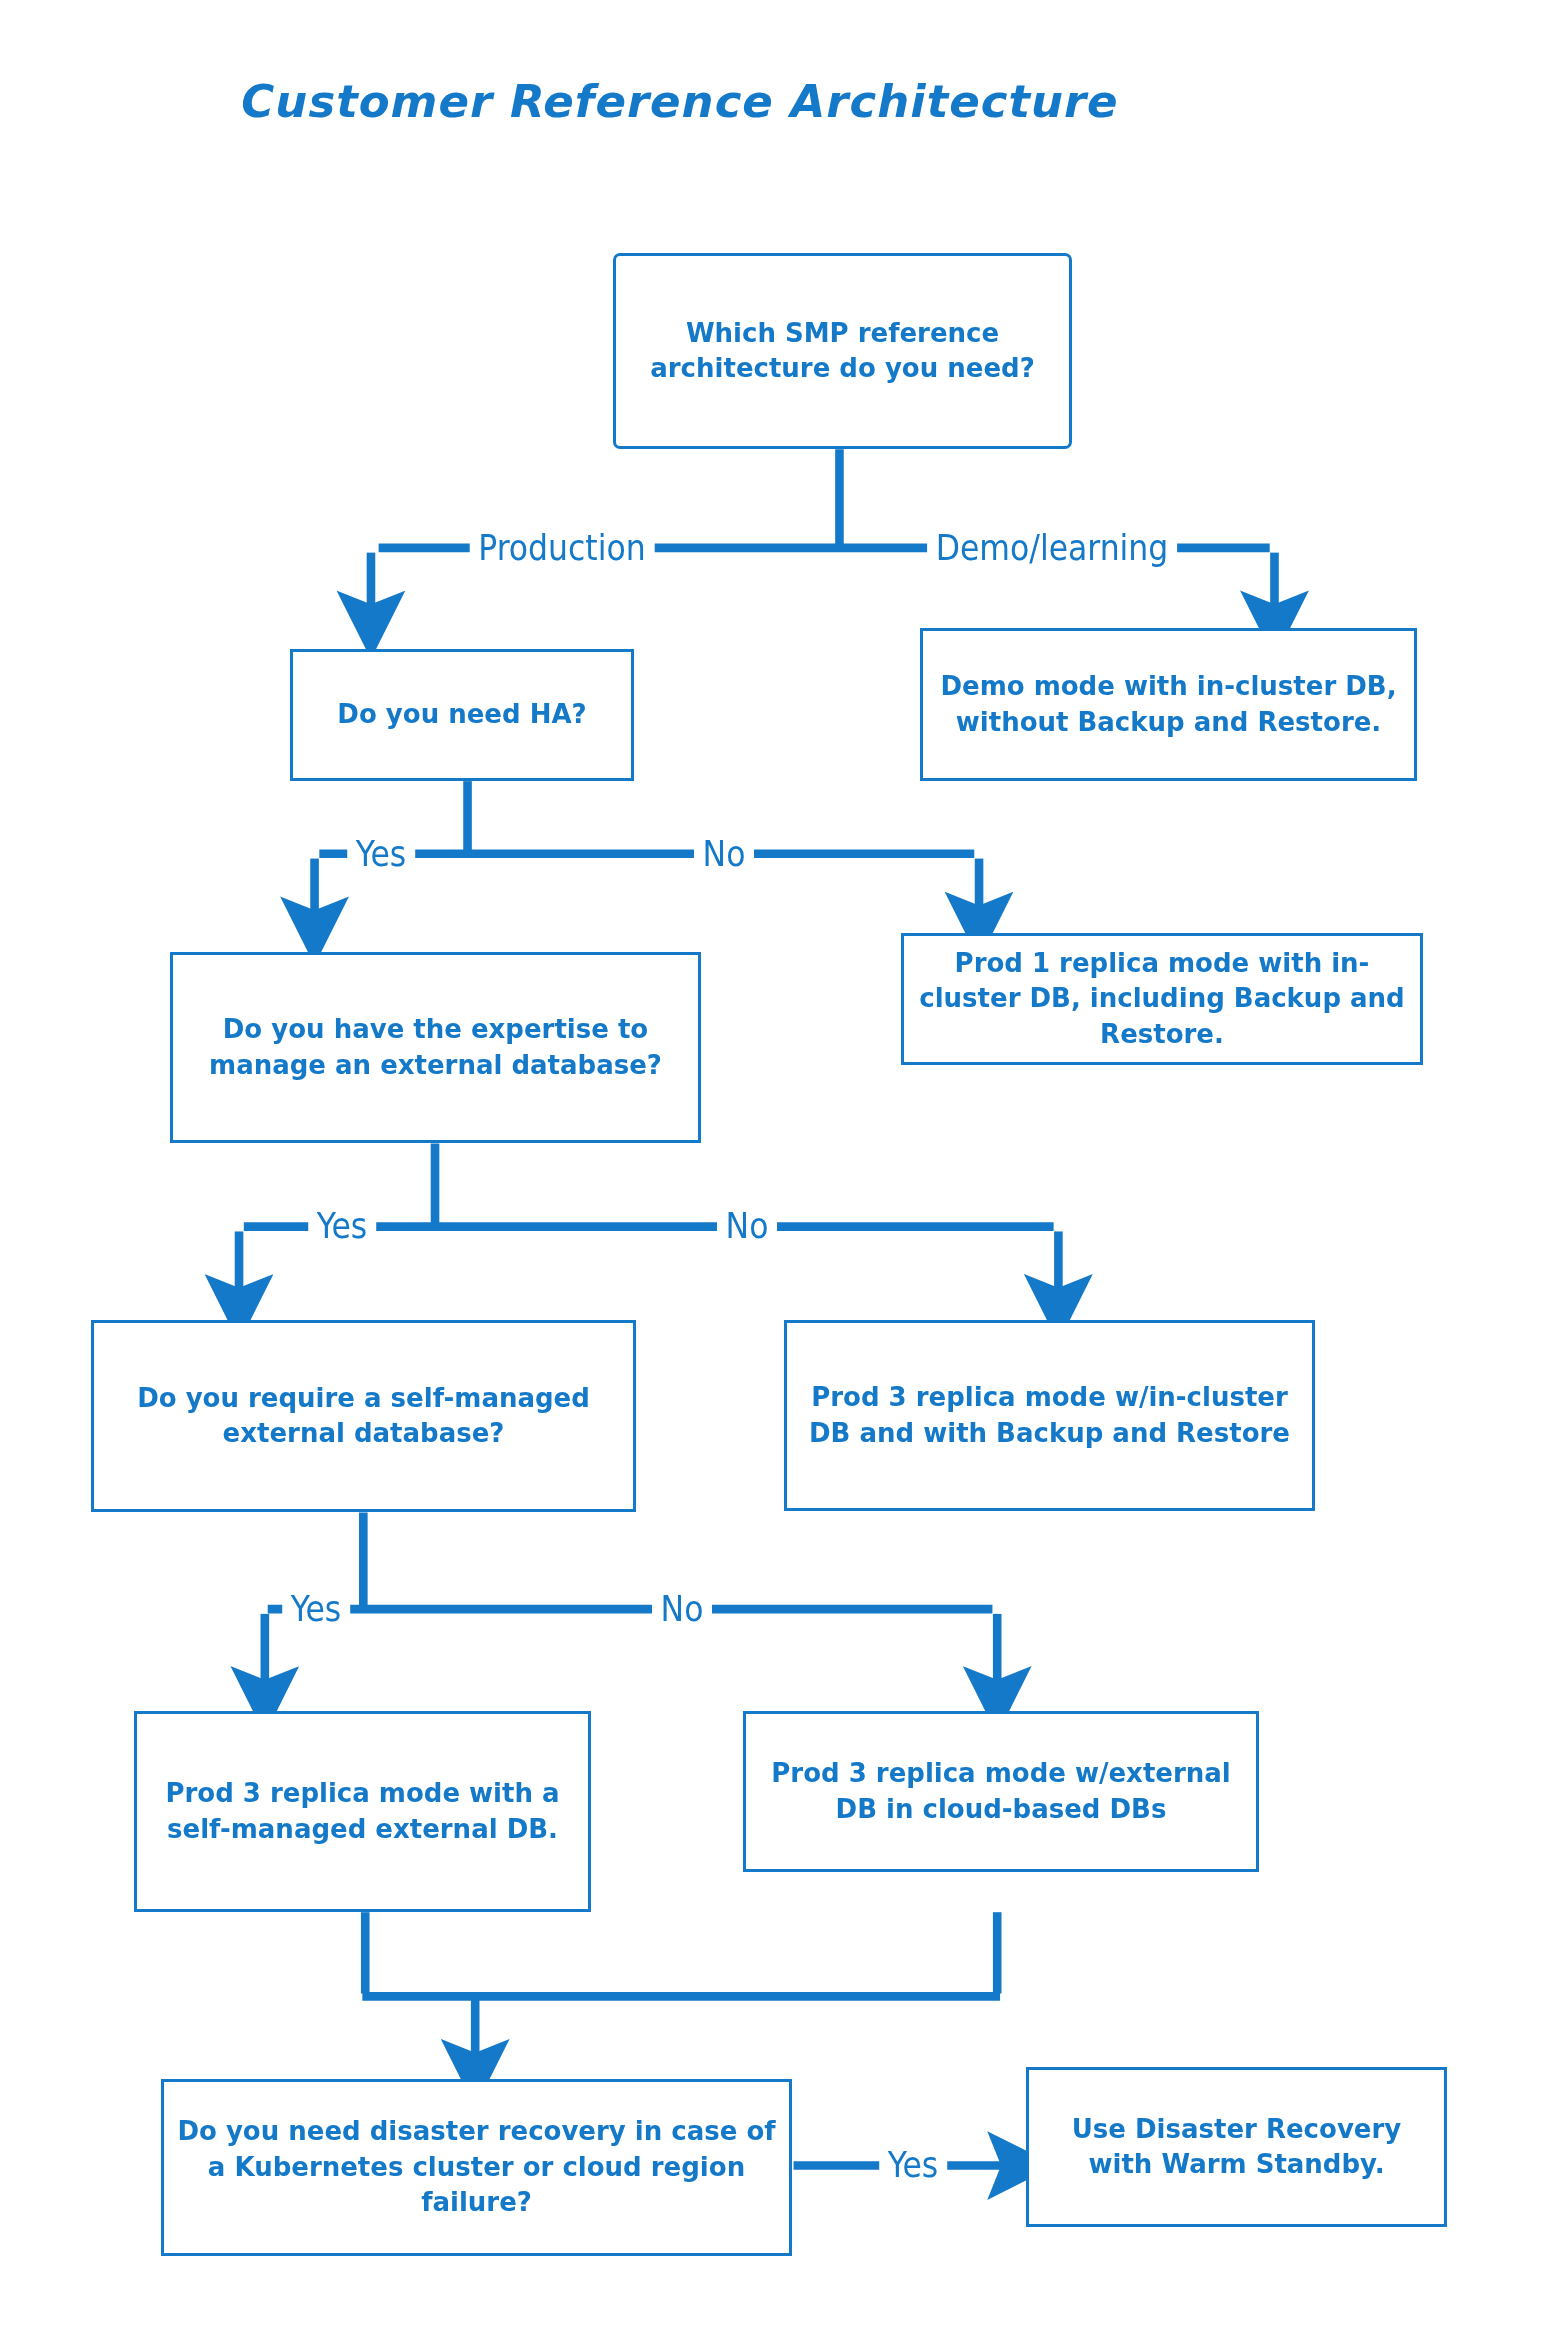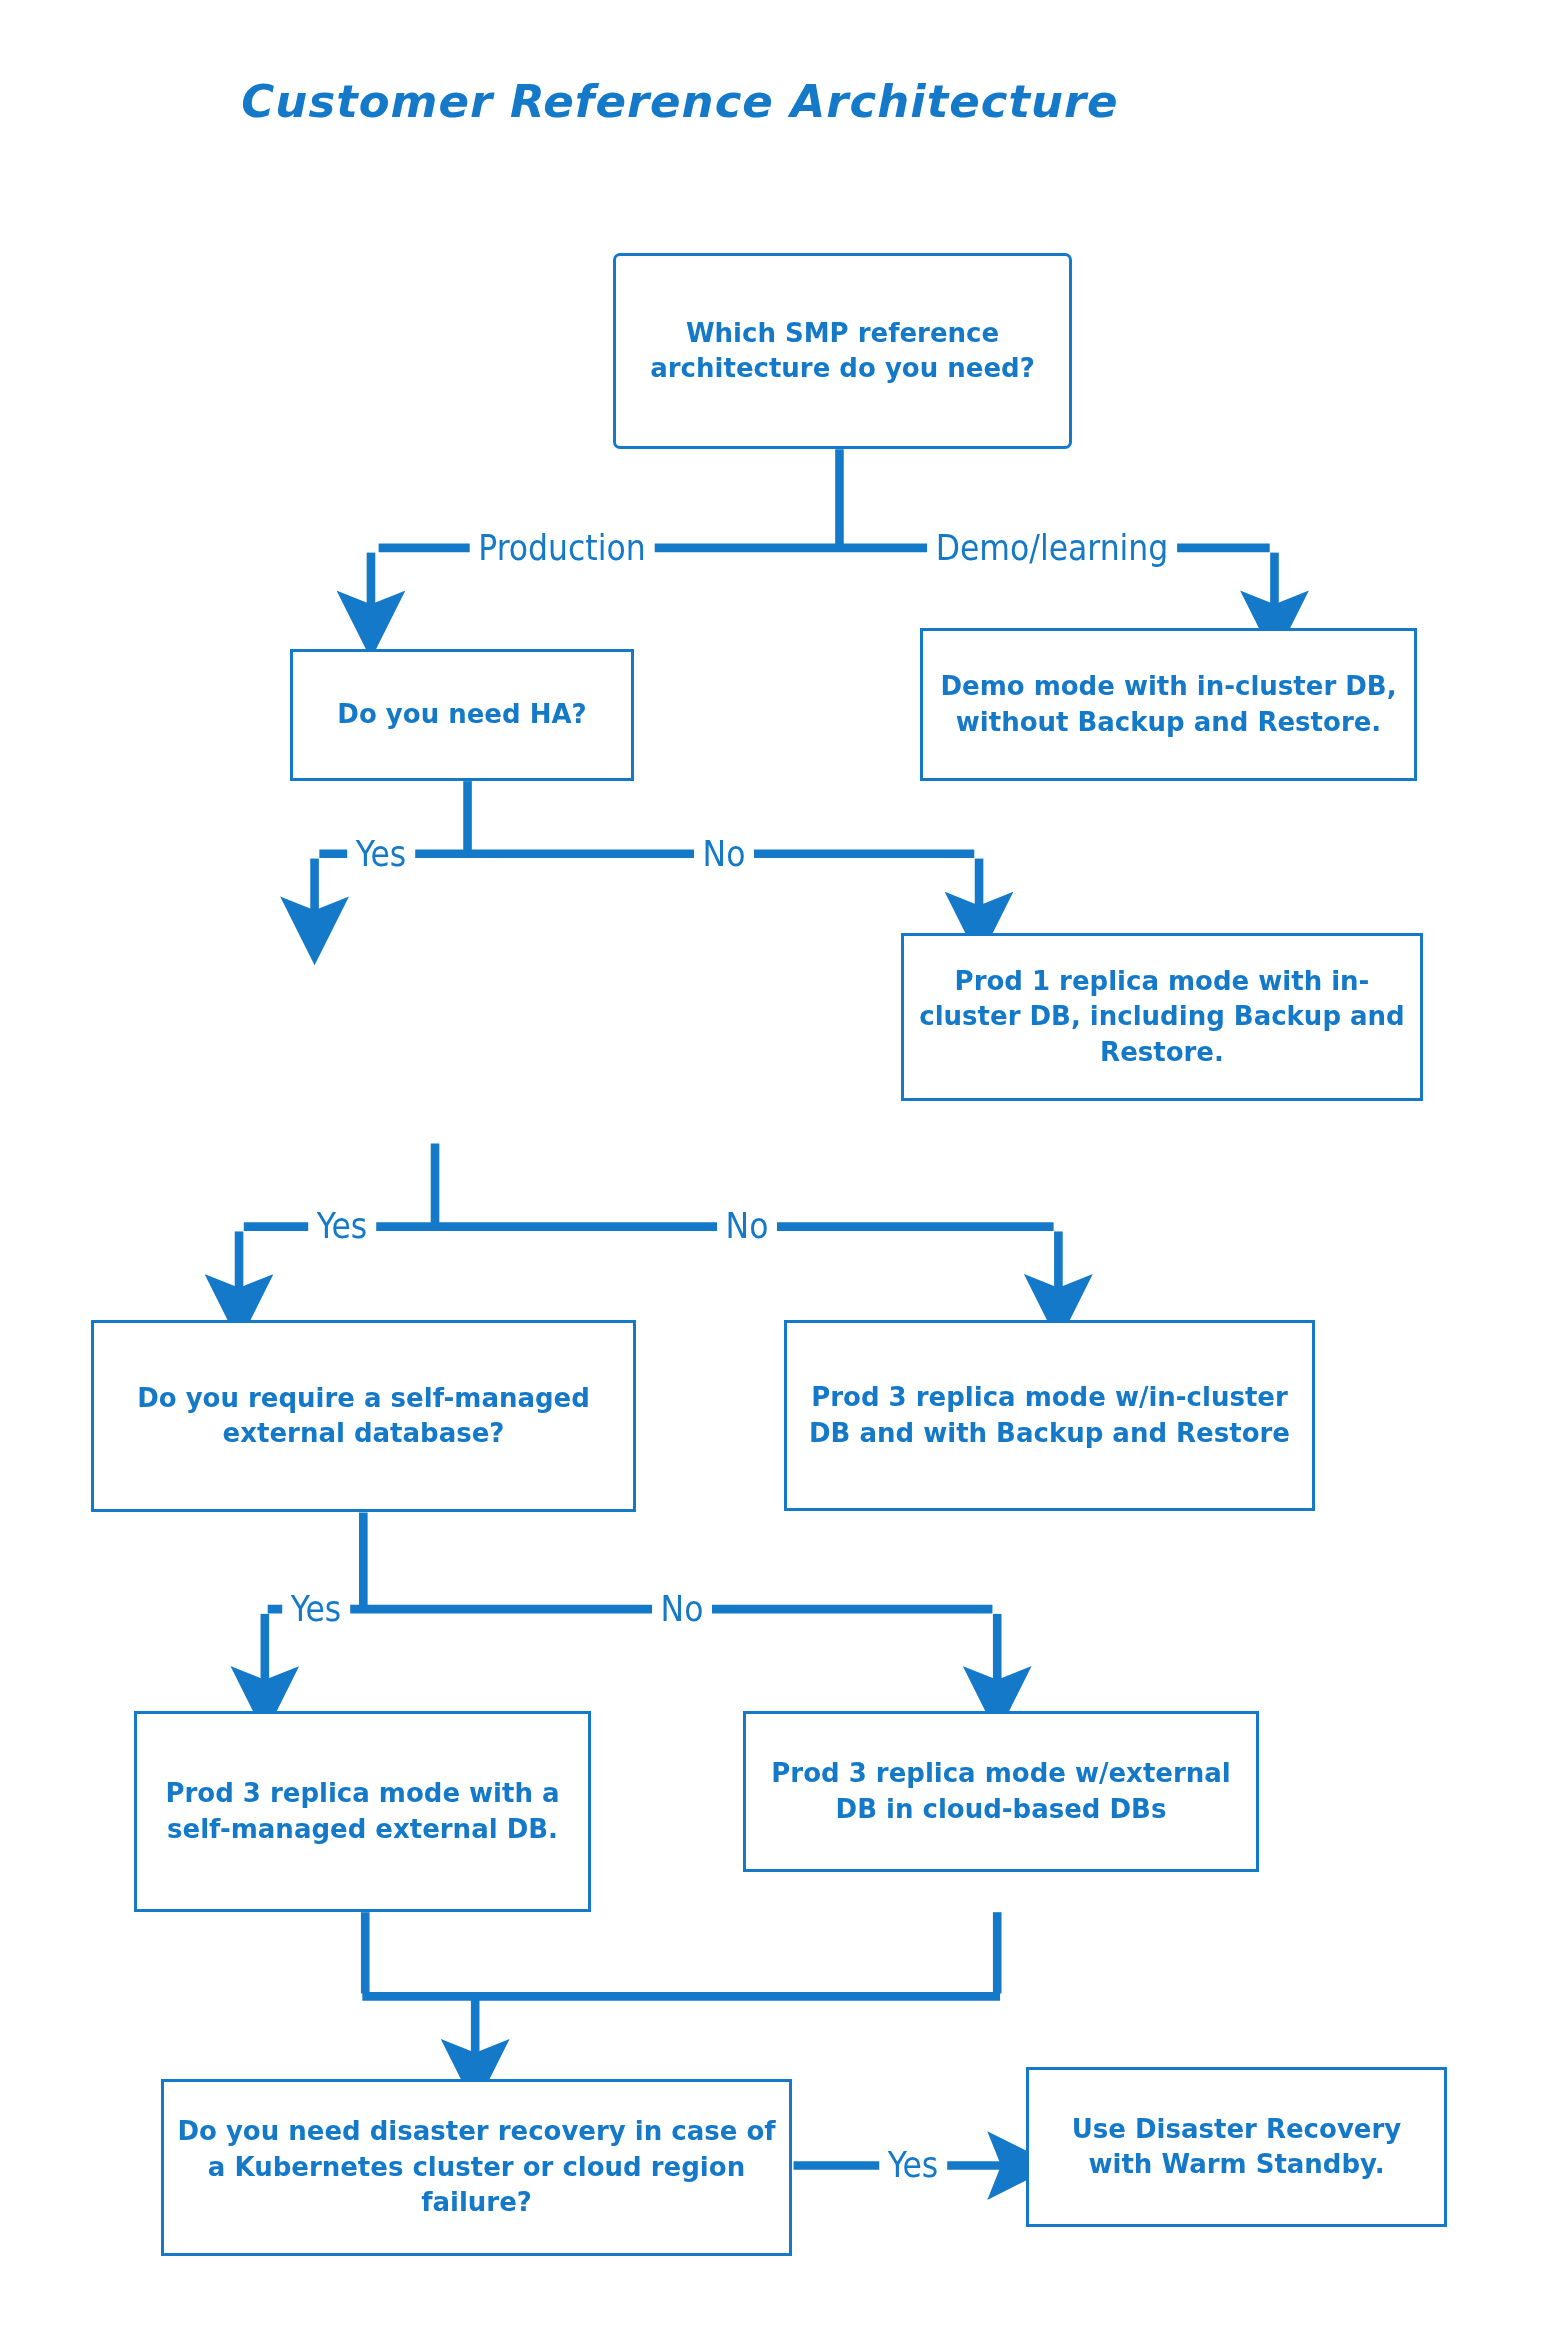--- a/index.html
+++ b/index.html
@@ -131,24 +131,27 @@
   </div>
 
   <div class="node" style="left:920px; top:628px; width:497px; height:153px;">
     <span class="txt">Demo mode with in-cluster DB, without Backup and Restore.</span>
   </div>
 
   <div class="node" style="left:290px; top:649px; width:344px; height:132px;">
     <span class="txt">Do you need HA?</span>
   </div>
 
-  <div class="node" style="left:901px; top:933px; width:522px; height:168px;">
+  <div class="node" style="left:901px; top:933px; width:522px; height:132px;">
     <span class="txt">Prod 1 replica mode with in-cluster DB, including Backup and Restore.</span>
   </div>
 
+  <div class="node" style="left:170px; top:952px; width:531px; height:191px;">
+    <span class="txt">Do you have the expertise to manage an external database?</span>
+  </div>
 
   <div class="node" style="left:784px; top:1320px; width:531px; height:191px;">
     <span class="txt">Prod 3 replica mode w/in-cluster DB and with Backup and Restore</span>
   </div>
 
   <div class="node" style="left:91px; top:1320px; width:545px; height:192px;">
     <span class="txt">Do you require a self-managed external database?</span>
   </div>
 
   <div class="node" style="left:134px; top:1711px; width:457px; height:201px;">

